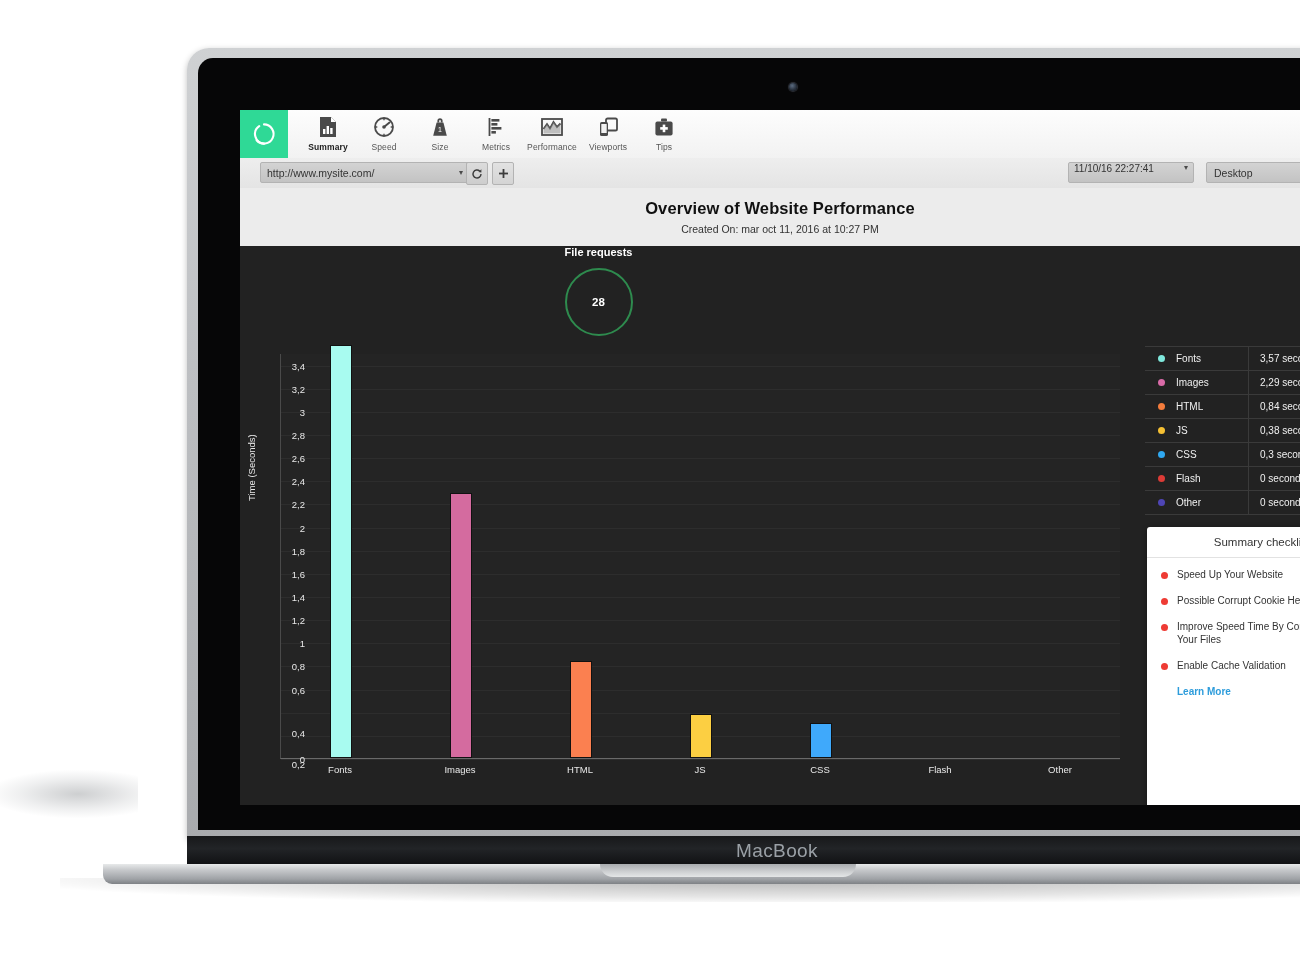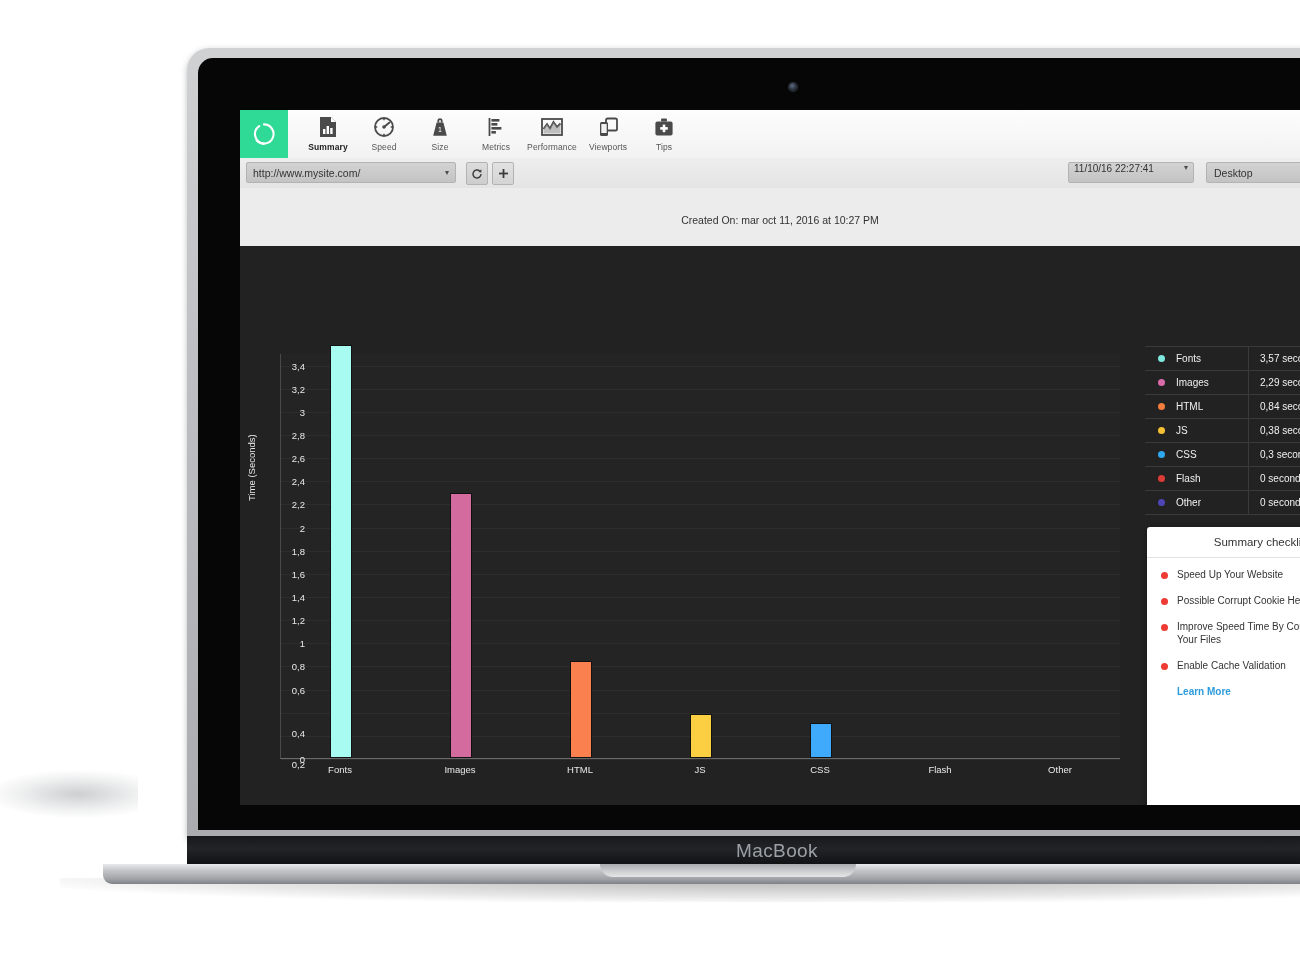--- a/index.html
+++ b/index.html
@@ -66,21 +66,21 @@
     display:flex;align-items:center;justify-content:center;}
   .nav-items{position:absolute;left:60px;top:0;height:48px;display:flex;align-items:flex-start;}
   .nav-item{width:56px;height:48px;display:flex;flex-direction:column;align-items:center;
     justify-content:flex-start;padding-top:4px;box-sizing:border-box;cursor:pointer;}
   .nav-item .ico{height:26px;display:flex;align-items:center;justify-content:center;color:#4a4a4a;}
   .nav-item .lbl{font-size:8.5px;color:#555;margin-top:2px;letter-spacing:.1px;white-space:nowrap;}
   .nav-item.active .lbl{color:#222;font-weight:bold;}
 
   .url-bar{position:absolute;left:0;top:48px;width:1080px;height:30px;
     background:linear-gradient(180deg,#eeeeee 0%,#e4e4e4 100%);border-bottom:1px solid #d0d0d0;}
-  .url-select{position:absolute;left:6px;top:4px;width:210px;height:21px;
+  .url-select{position:absolute;left:20px;top:4px;width:210px;height:21px;
     background:linear-gradient(180deg,#d3d3d3 0%,#c3c3c3 100%);border:1px solid #b3b3b3;border-radius:2px;
     font-size:10.5px;color:#333;display:flex;align-items:center;padding:0 6px;box-sizing:border-box;cursor:pointer;}
   .url-select .caret{margin-left:auto;font-size:8px;color:#4a4a4a;}
   .btn-sq{position:absolute;top:4px;width:20px;height:21px;
     background:linear-gradient(180deg,#dcdcdc 0%,#cdcdcd 100%);border:1px solid #b3b3b3;border-radius:2px;
     display:flex;align-items:center;justify-content:center;color:#3c3c3c;font-size:12px;cursor:pointer;}
   #reload-button{left:226px;}
   #add-button{left:252px;background:linear-gradient(180deg,#e2e2e2 0%,#d4d4d4 100%);}
   .date-select{position:absolute;left:828px;top:4px;width:126px;height:21px;
     background:linear-gradient(180deg,#d3d3d3 0%,#c3c3c3 100%);border:1px solid #b3b3b3;border-radius:2px;
@@ -269,26 +269,31 @@
       <div class="date-select">
         <span>11/10/16 22:27:41</span>
         <span class="caret">▾</span>
       </div>
       <div class="device-select">
         <span>Desktop</span>
       </div>
     </div>
 
     <div class="page-head">
+      <div class="page-title">Overview of Website Performance</div>
       <div class="page-sub">Created On: mar oct 11, 2016 at 10:27 PM</div>
     </div>
 
     <div class="content">
 
       <div class="kpis">
+        <div class="kpi">
+          <div class="k-label">File requests</div>
+          <div class="k-circle" style="border-color: rgb(46, 139, 78);">28</div>
+        </div>
       </div>
 
       <div id="chart">
         <div class="y-axis-title">Time (Seconds)</div>
         <div class="plot" id="plot">
           <div id="gridlines">
               <div class="gridline" style="top: 405px;"></div>
               <div class="gridline" style="top: 381.857px;"></div>
               <div class="gridline" style="top: 358.714px;"></div>
               <div class="gridline" style="top: 335.571px;"></div>

